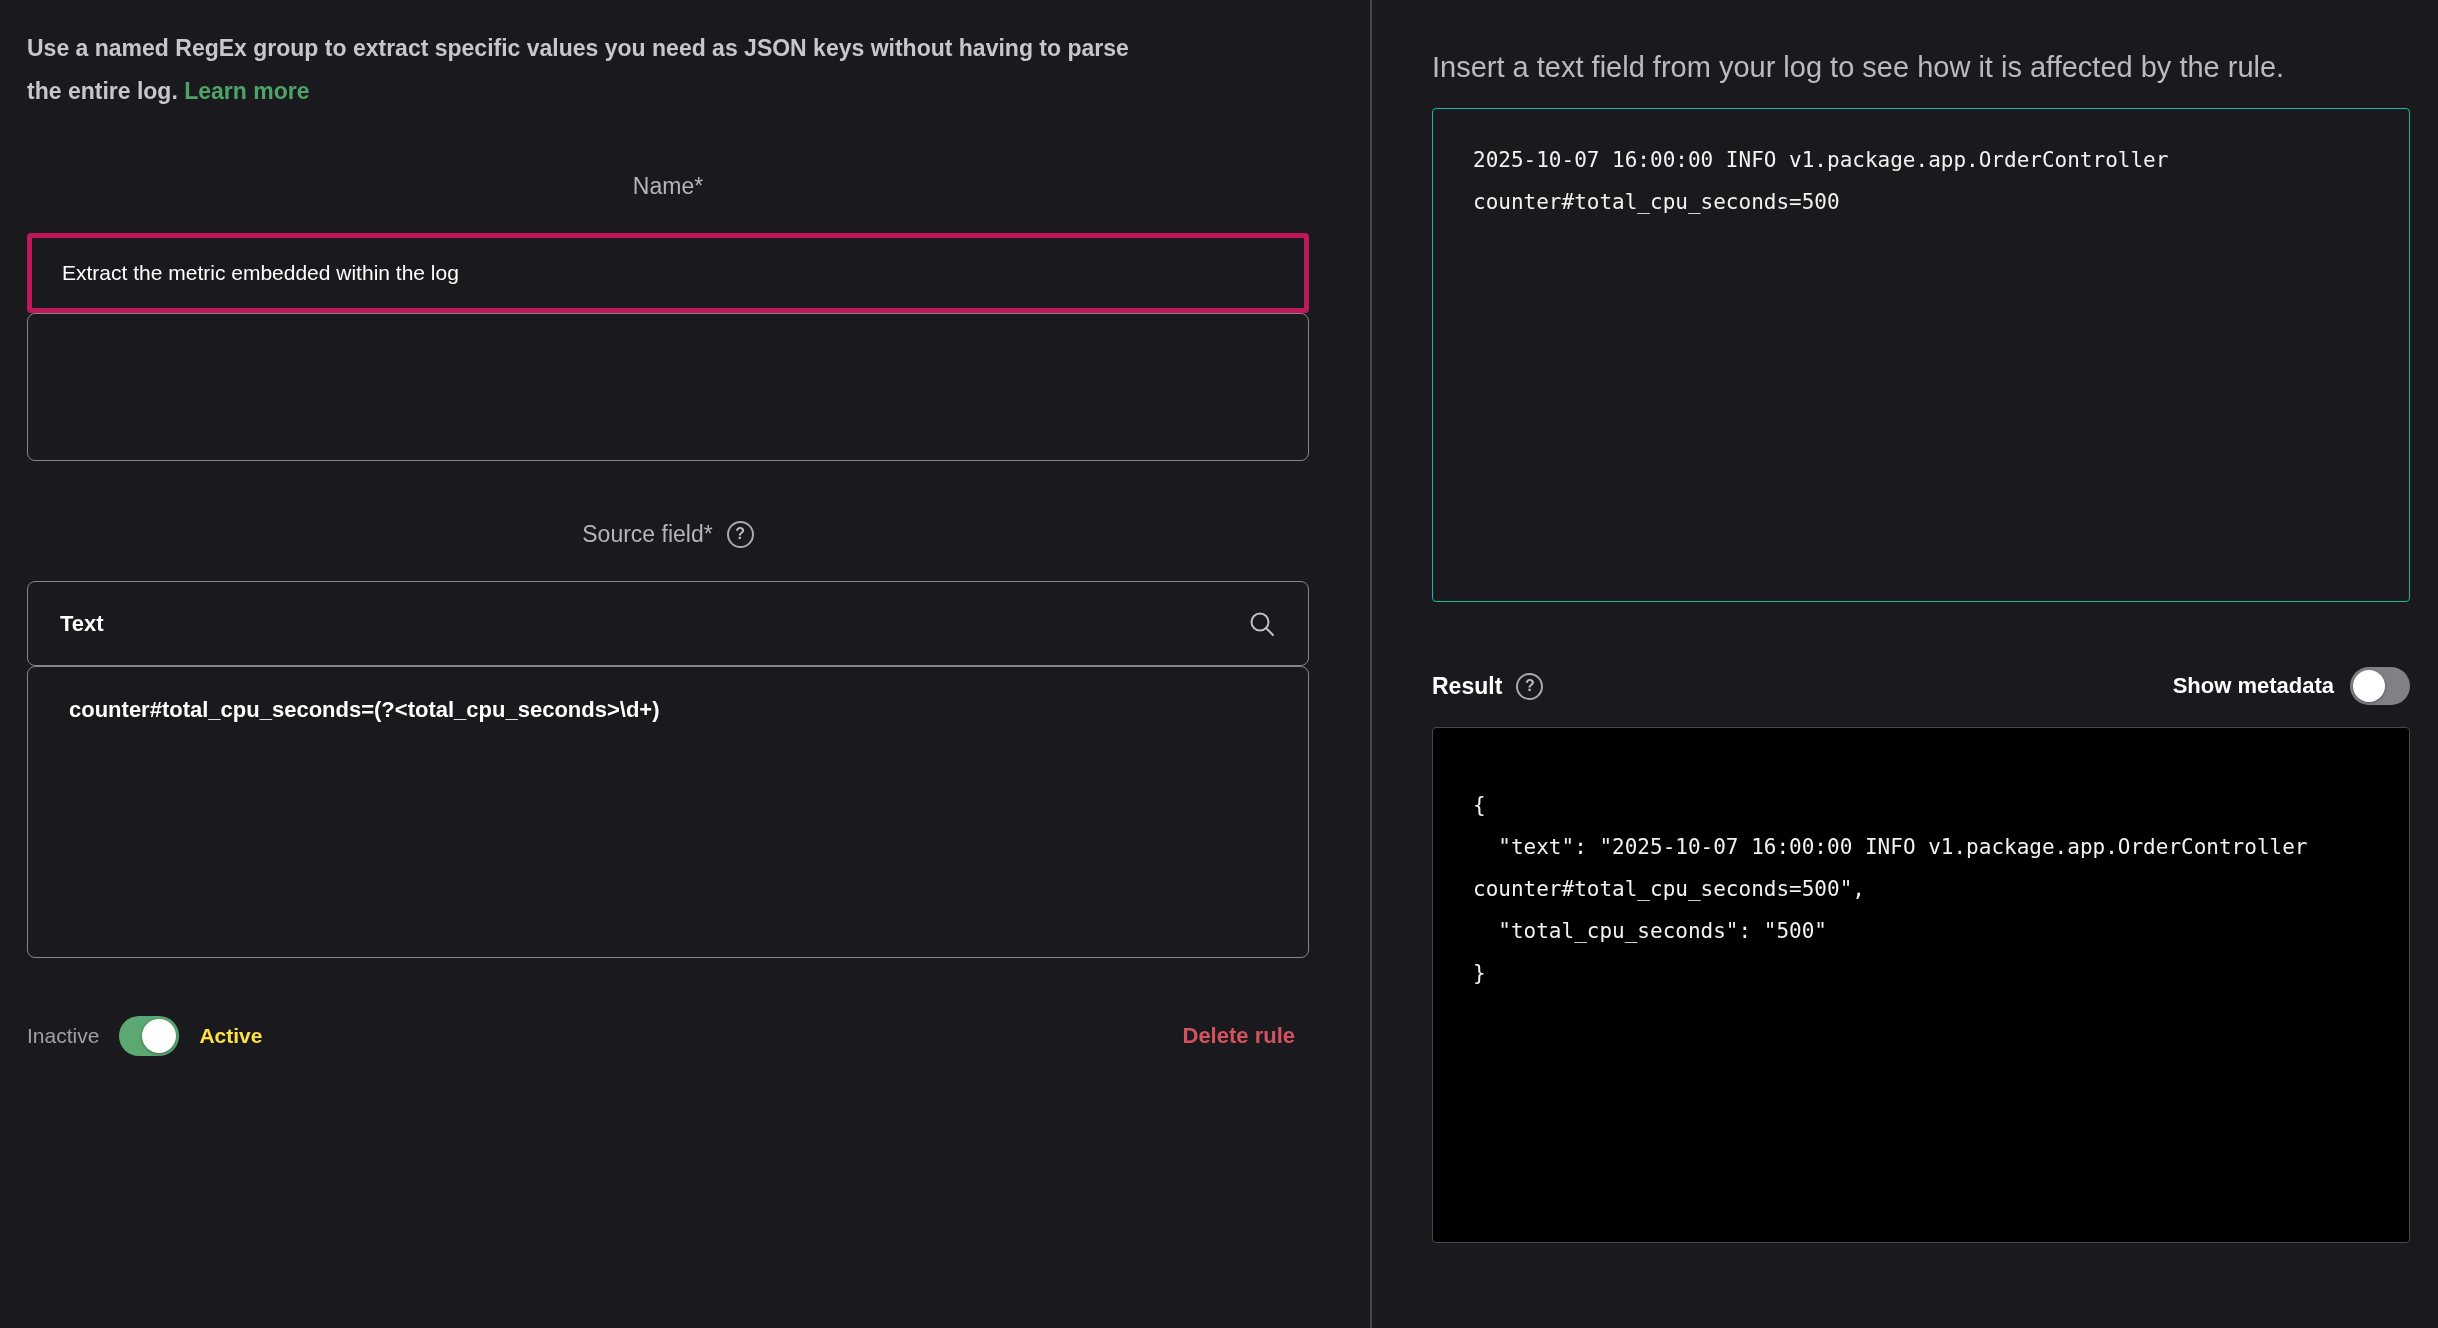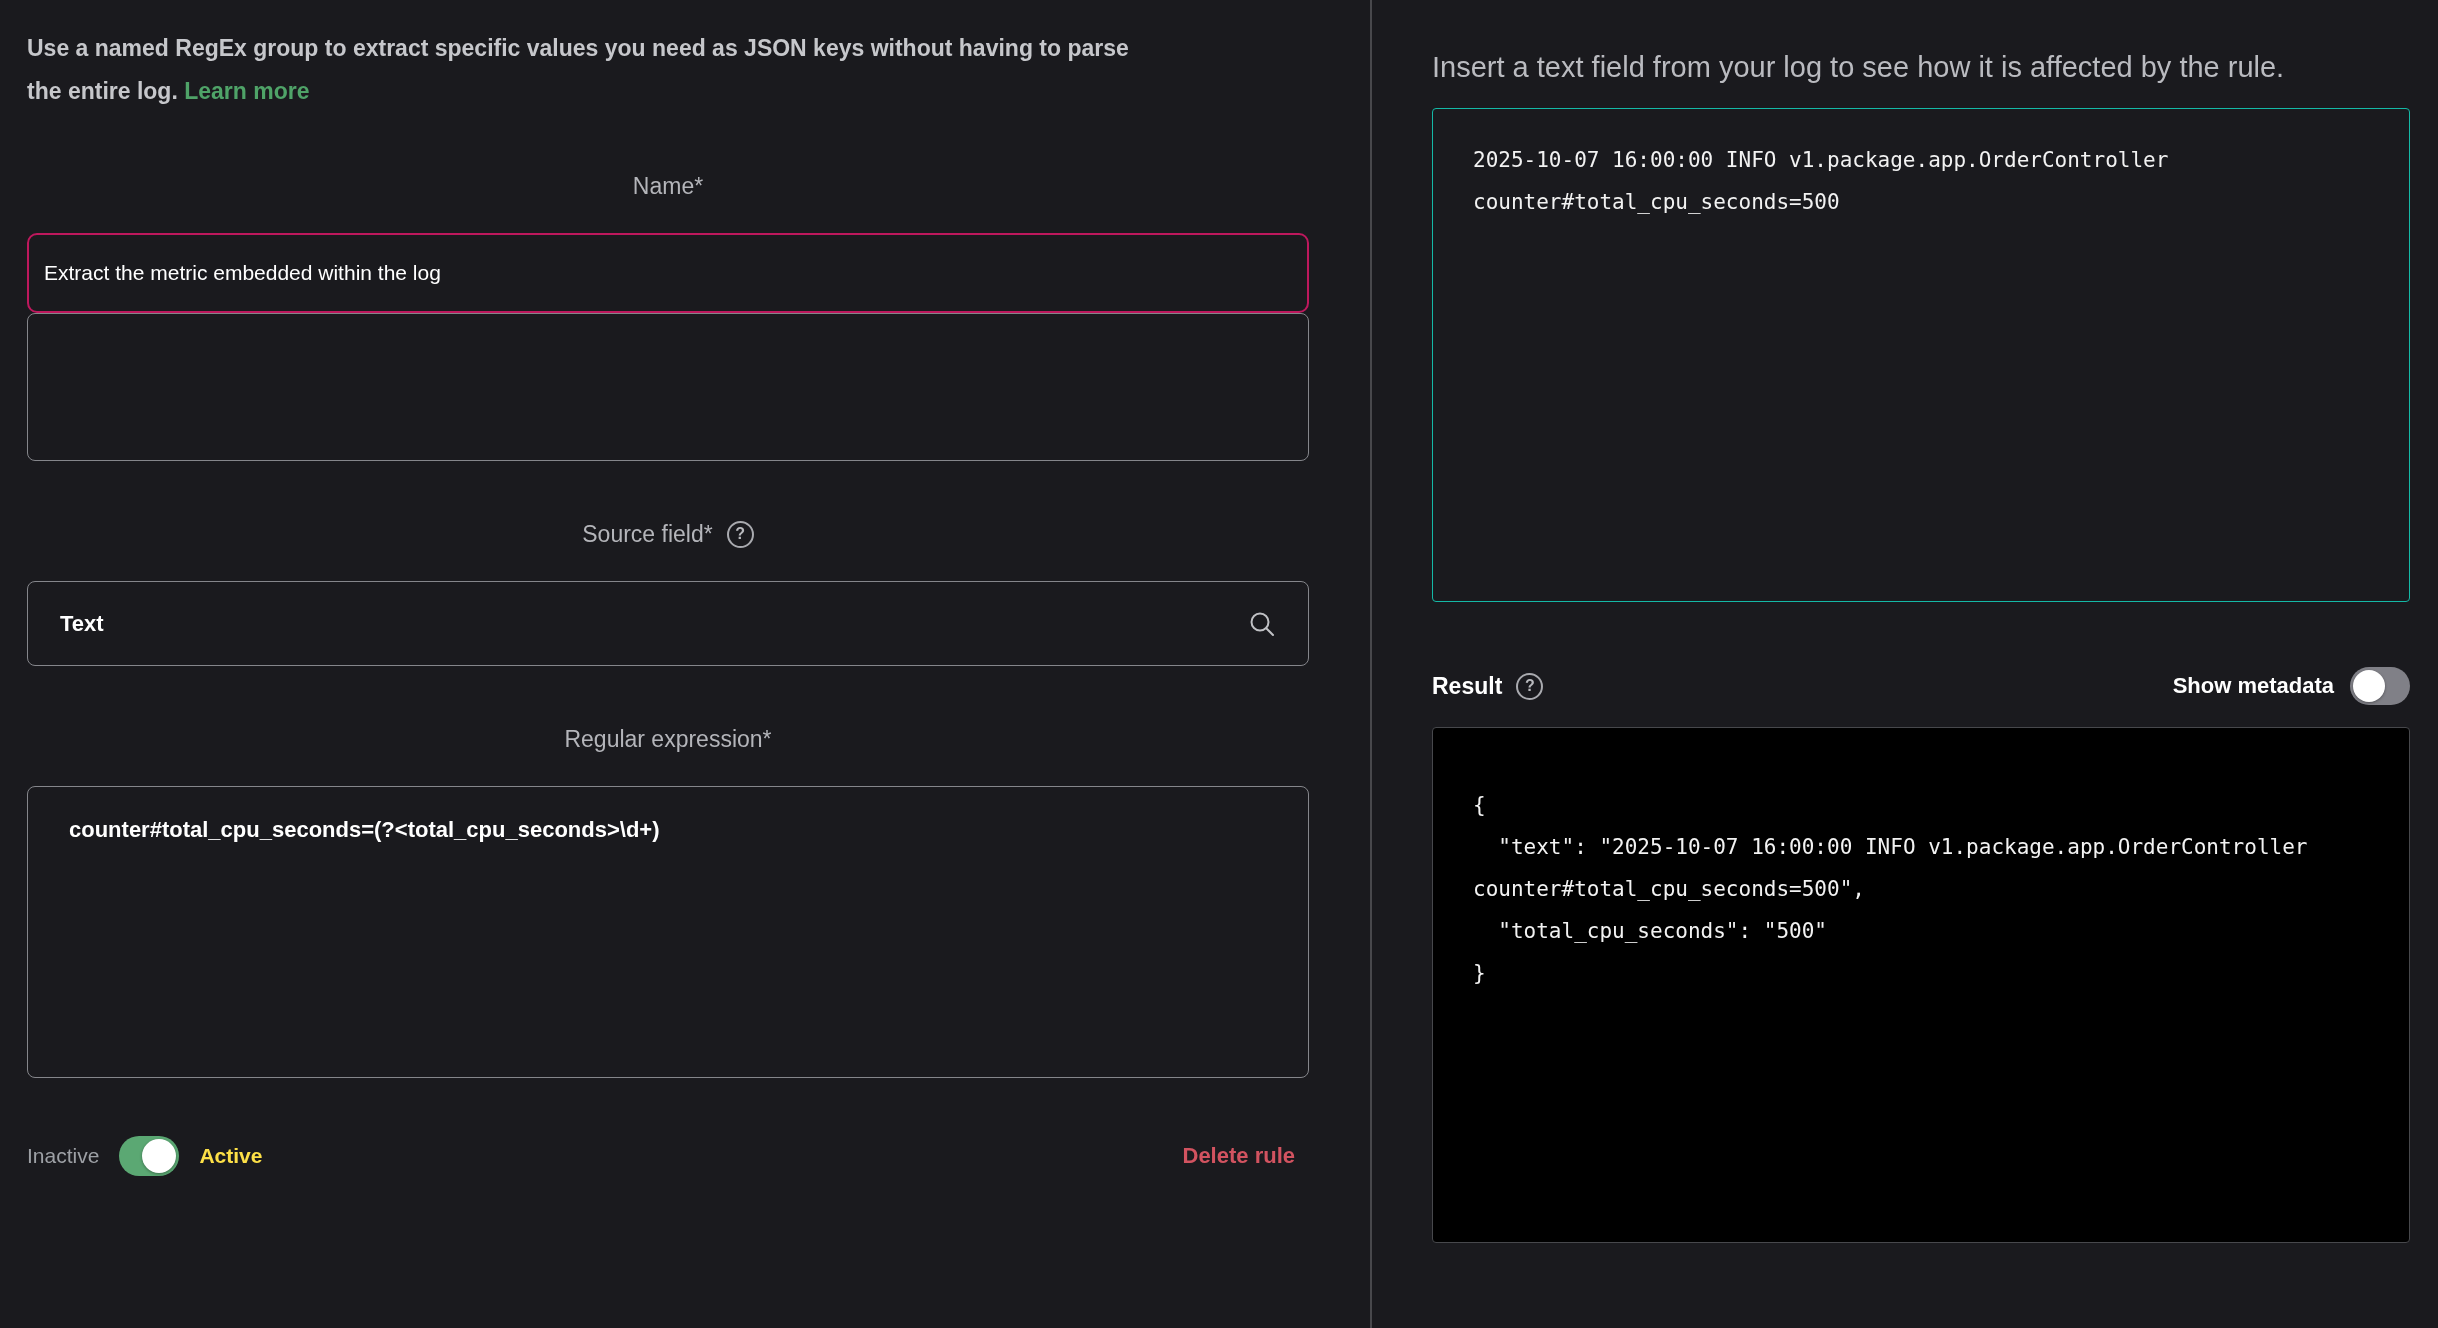--- a/index.html
+++ b/index.html
@@ -56,26 +56,26 @@
     justify-content: center;
     flex: 0 0 auto;
     cursor: pointer;
   }
   .help-icon::before { content: "?"; }
   .text-input {
     display: block;
     width: 100%;
     height: 80px;
     background: transparent;
-    border: 2px solid #be185d;
-    border-radius: 10px;
+    border: 5px solid #be185d;
+    border-radius: 4px;
     color: #ffffff;
     font-family: "Liberation Sans", sans-serif;
     font-size: 21px;
-    padding: 0 15px;
+    padding: 0 30px;
     outline: none;
   }
   .text-area {
     display: block;
     width: 100%;
     background: transparent;
     border: 1px solid #85868b;
     border-radius: 8px;
     color: #ffffff;
     font-family: "Liberation Sans", sans-serif;
@@ -228,23 +228,20 @@
       <span class="help-icon"></span>
     </div>
     <div class="select-input">
       <span class="select-value">Text</span>
       <svg class="search-icon" width="28" height="28" viewBox="0 0 28 28" fill="none">
         <circle cx="12" cy="12" r="8.5" stroke="#c0c1c5" stroke-width="2"></circle>
         <line x1="18.5" y1="18.5" x2="25" y2="25" stroke="#c0c1c5" stroke-width="2" stroke-linecap="round"></line>
       </svg>
     </div>
 
-    <div class="field-label">
-      <span>Regular expression*</span>
-    </div>
     <div class="text-area regex-input">counter#total_cpu_seconds=(?&lt;total_cpu_seconds&gt;\d+)</div>
 
     <div class="footer-row">
       <div class="toggle-group">
         <span class="inactive-label">Inactive</span>
         <div class="toggle on">
           <div class="knob"></div>
         </div>
         <span class="active-label">Active</span>
       </div>

